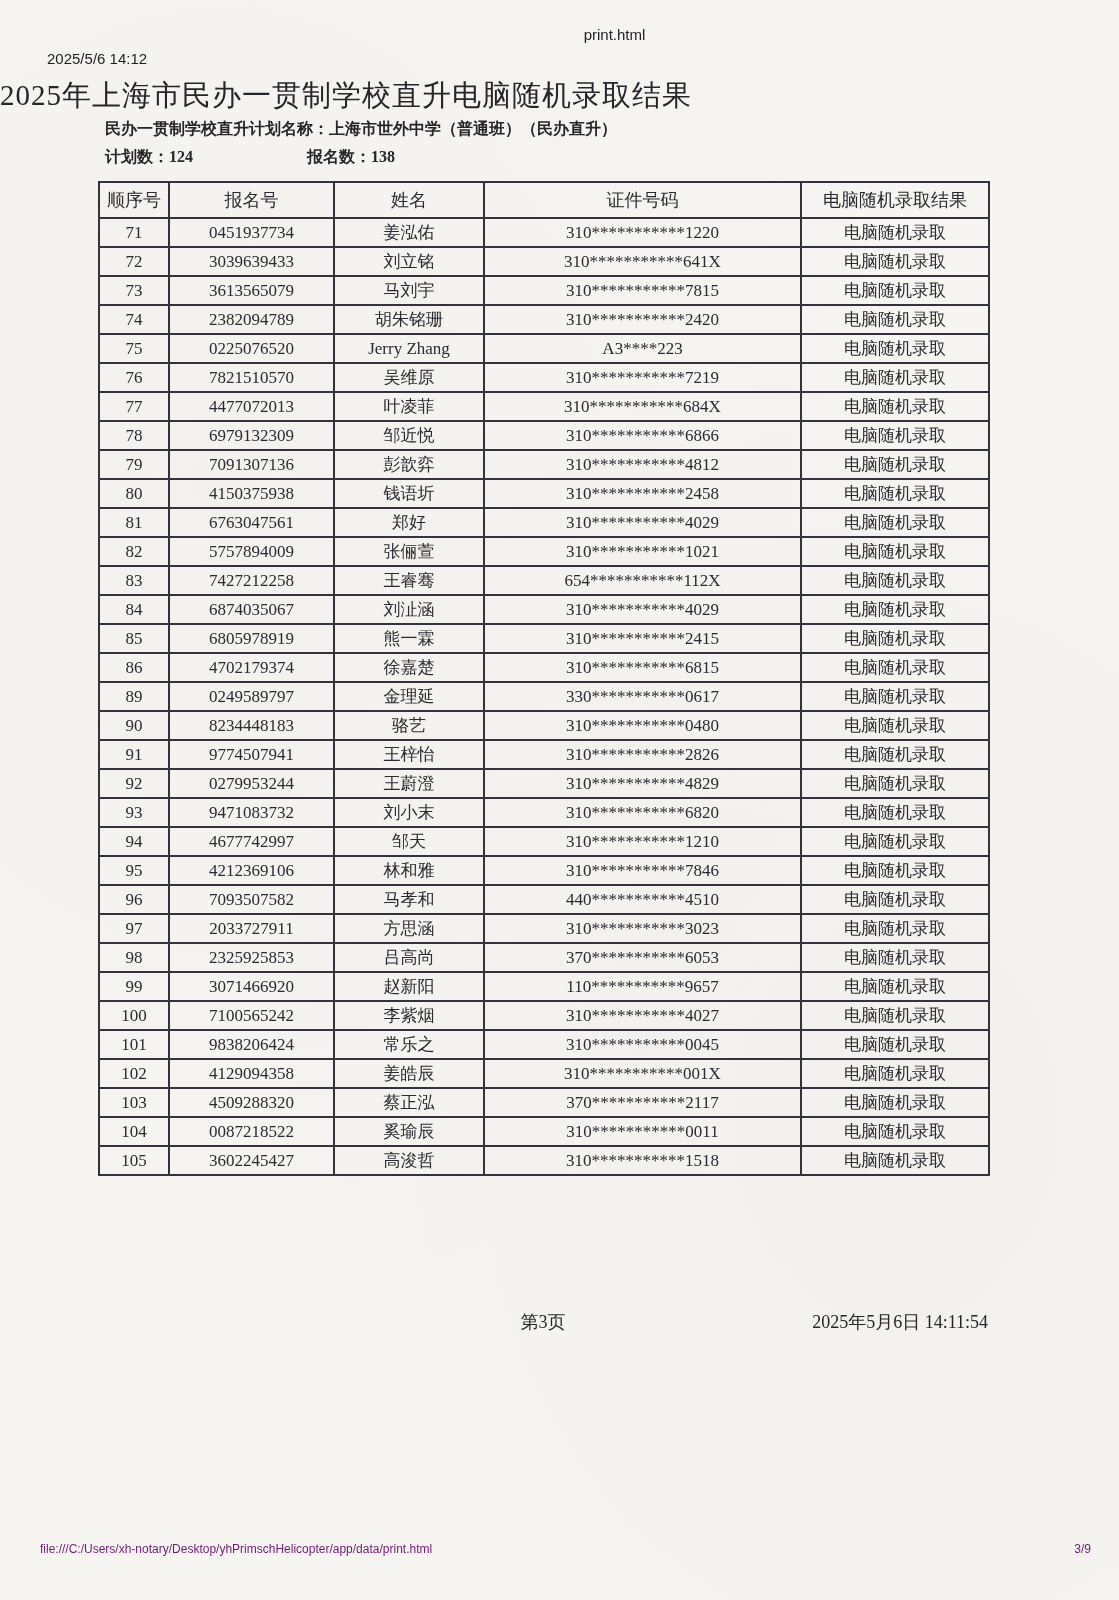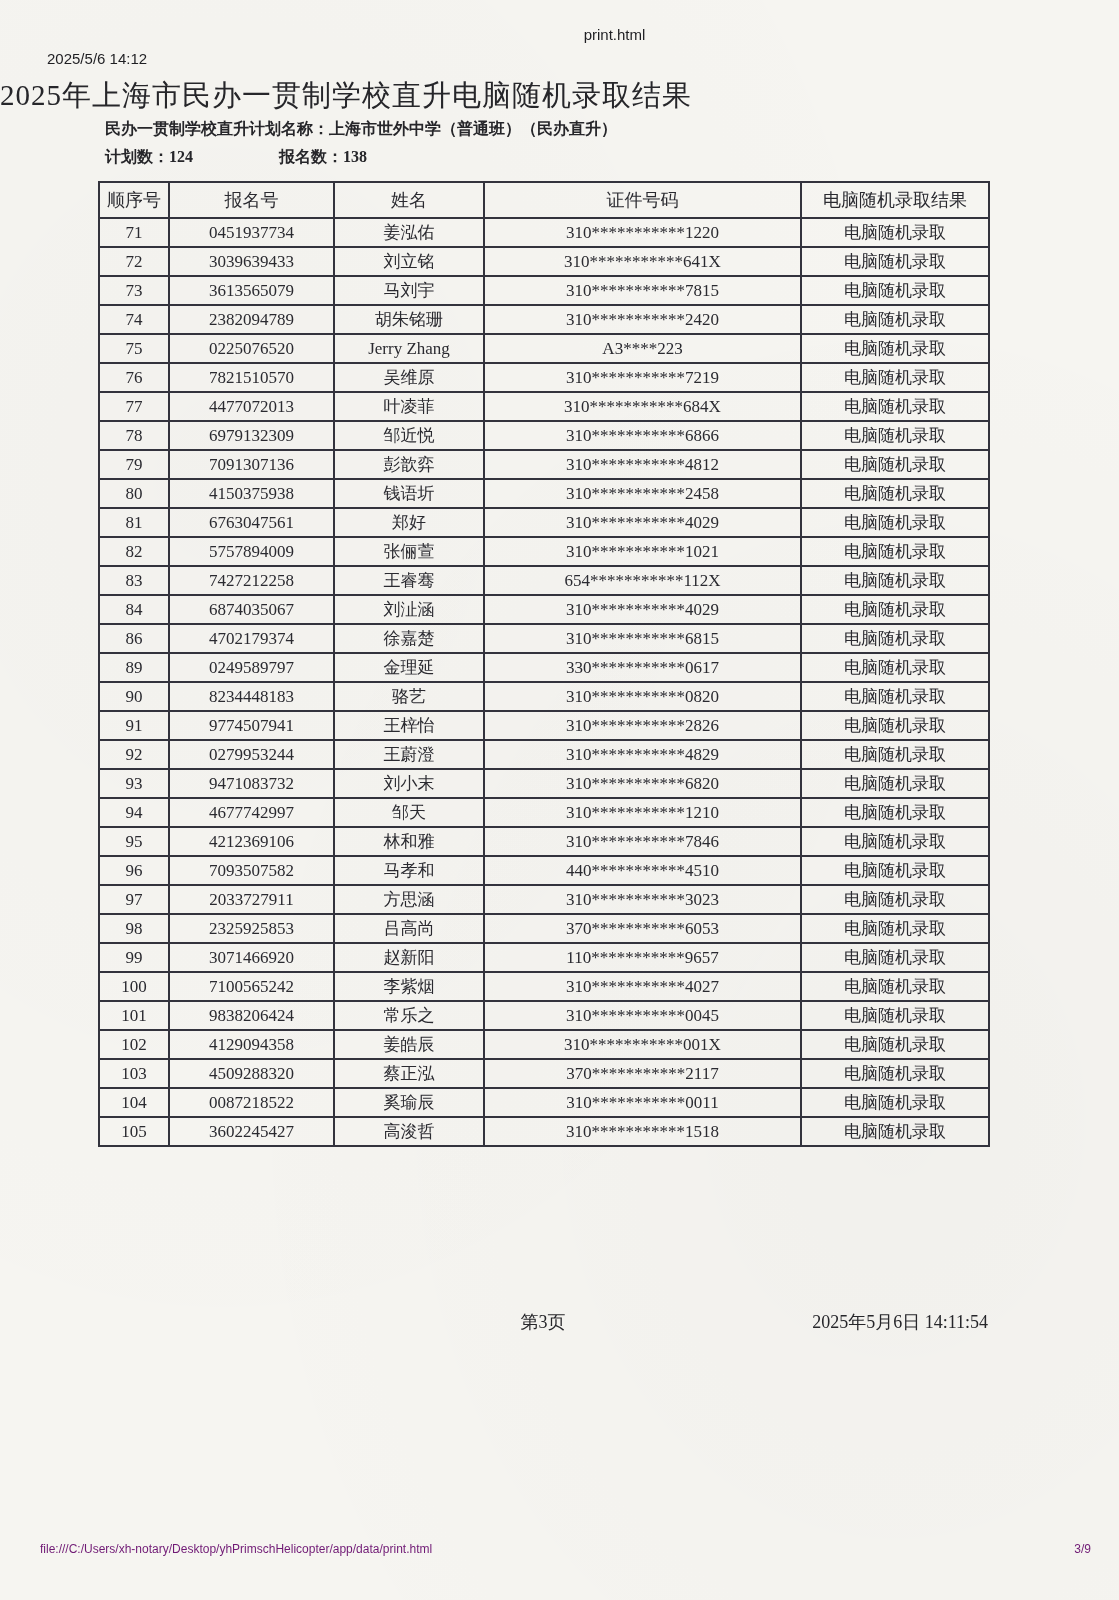--- a/index.html
+++ b/index.html
@@ -69,21 +69,21 @@
     top: 116px;
     font-size: 16px;
     font-weight: bold;
     line-height: 26px;
     font-family: Liberation Serif, serif;
   }
   .plan-counts {
     margin-top: 2px;
   }
   .plan-counts .apply {
-    margin-left: 82px;
+    margin-left: 110px;
   }
   table.results {
     position: absolute;
     left: 98px;
     top: 181px;
     width: 890px;
     border-collapse: collapse;
     table-layout: fixed;
     background: transparent;
     padding-left: 18px;
@@ -265,38 +265,45 @@
         <td>电脑随机录取</td>
       </tr>
       <tr>
         <td>84</td>
         <td>6874035067</td>
         <td>刘沚涵</td>
         <td>310***********4029</td>
         <td>电脑随机录取</td>
       </tr>
       <tr>
+        <td>85</td>
+        <td>6805978919</td>
+        <td>熊一霖</td>
+        <td>310***********2415</td>
+        <td>电脑随机录取</td>
+      </tr>
+      <tr>
         <td>86</td>
         <td>4702179374</td>
         <td>徐嘉楚</td>
         <td>310***********6815</td>
         <td>电脑随机录取</td>
       </tr>
       <tr>
         <td>89</td>
         <td>0249589797</td>
         <td>金理延</td>
         <td>330***********0617</td>
         <td>电脑随机录取</td>
       </tr>
       <tr>
         <td>90</td>
         <td>8234448183</td>
         <td>骆艺</td>
-        <td>310***********0820</td>
+        <td>310***********0480</td>
         <td>电脑随机录取</td>
       </tr>
       <tr>
         <td>91</td>
         <td>9774507941</td>
         <td>王梓怡</td>
         <td>310***********2826</td>
         <td>电脑随机录取</td>
       </tr>
       <tr>

